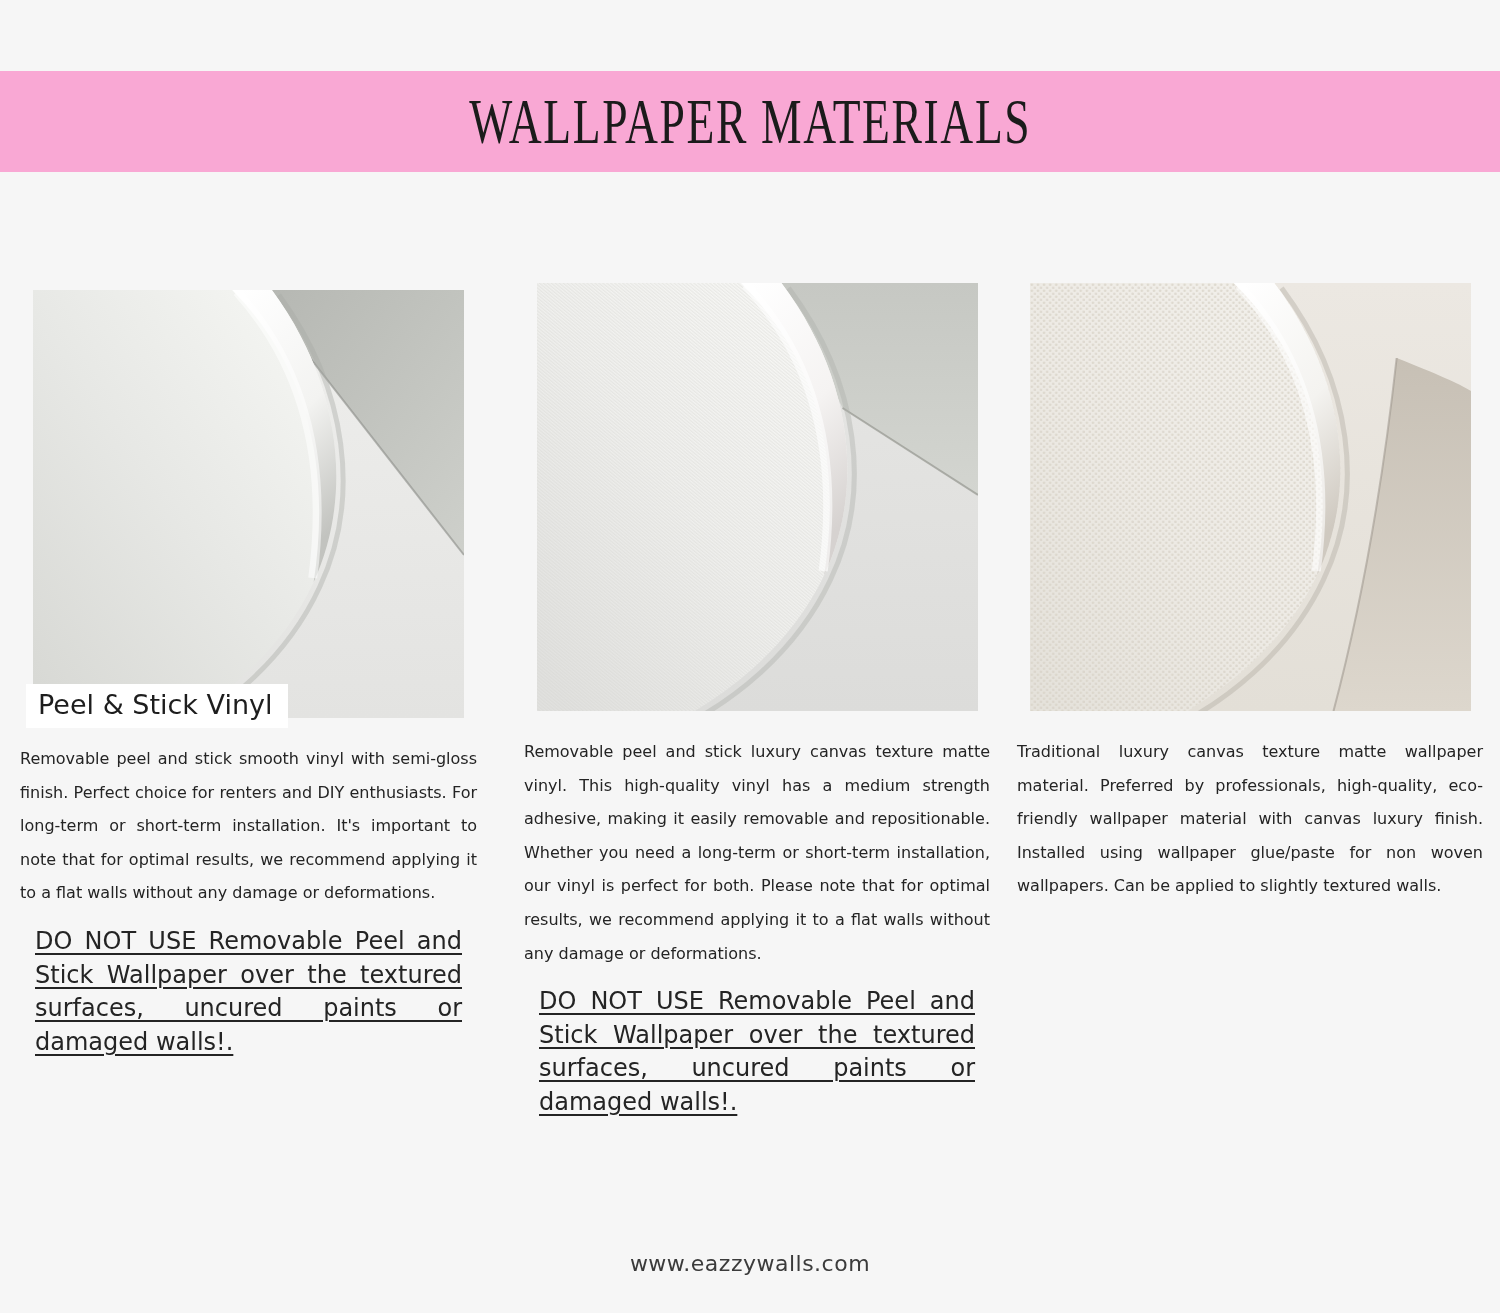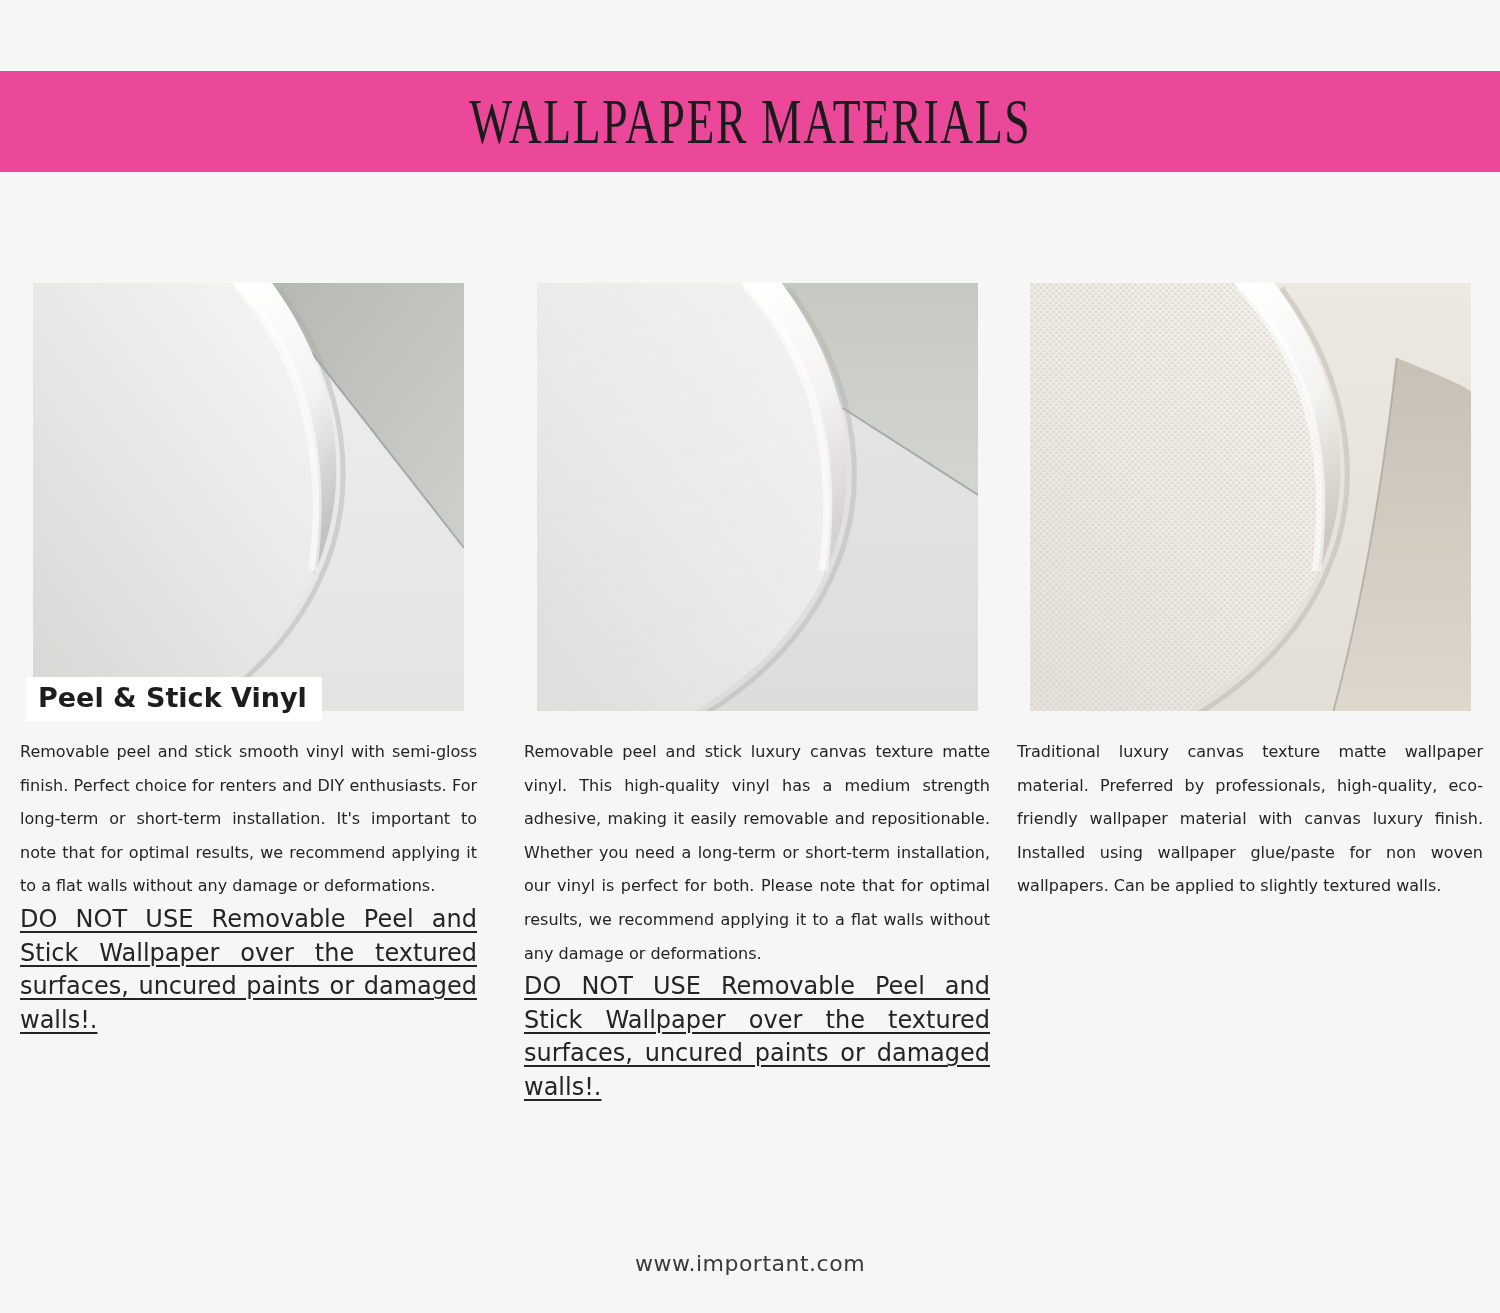--- a/index.html
+++ b/index.html
@@ -1,47 +1,47 @@
 <!DOCTYPE html>
 <html><head>
 <meta charset="utf-8">
 <style>
   html,body{margin:0;padding:0;background:#f6f6f6;}
   .page{position:relative;width:1500px;height:1313px;background:#f6f6f6;overflow:hidden;
         font-family:"DejaVu Sans","Liberation Sans",sans-serif;}
-  .banner{position:absolute;top:71px;left:0;width:1500px;height:101px;background:#ec4899;
+  .banner{position:absolute;top:71px;left:0;width:1500px;height:101px;background:#f9a8d4;
           display:flex;align-items:center;justify-content:center;}
   .title{margin:0;font-family:"Liberation Serif","DejaVu Serif",serif;font-weight:500;
          font-size:57px;letter-spacing:2px;color:#1b1b1b;white-space:nowrap;
          transform:scale(0.8,1.1);transform-origin:center;}
   .col{position:absolute;top:283px;}
   .col-1{left:20px;width:457px;}
   .col-2{left:524px;width:466px;}
   .col-3{left:1017px;width:466px;}
   .photo{position:relative;height:428px;margin:0 12px 0 13px;}
   .photo svg{width:100%;height:100%;display:block;}
   .label{position:absolute;left:-7px;bottom:-10px;background:#ffffff;color:#1d1d1d;
          padding:5px 15px 8px 12px;font-size:27px;line-height:31px;white-space:nowrap;}
   .desc{margin:24px 0 0 0;font-size:16px;line-height:33.6px;text-align:justify;color:#242424;}
-  .warning{margin:0;font-size:24px;line-height:33.6px;text-align:justify;color:#242424;
+  .warning{margin:15px;font-size:24px;line-height:33.6px;text-align:justify;color:#242424;
            text-decoration:underline;text-decoration-thickness:2px;text-underline-offset:4px;}
   .site-footer{position:absolute;top:1251px;left:0;width:1500px;text-align:center;}
   .site-footer span{font-size:22px;color:#3b3b3b;letter-spacing:0.5px;}
 </style>
 </head>
 <body>
 
 <div class="page">
 
   <header class="banner">
     <h1 class="title">WALLPAPER MATERIALS</h1>
   </header>
 
   <section class="col col-1">
-    <figure class="photo" style="margin:0 13px;font-weight:bold;">
+    <figure class="photo" style="margin:7px 13px;">
       <svg viewBox="0 0 433 428" preserveAspectRatio="none">
         <defs>
           <linearGradient id="p1-floor" x1="0" y1="0" x2="0" y2="1">
             <stop offset="0" stop-color="#efefed"></stop>
               <stop offset="1" stop-color="#e3e3e1"></stop>
           </linearGradient>
           <linearGradient id="p1-wall" x1="0" y1="0" x2="1" y2="1">
             <stop offset="0" stop-color="#b5b7b2"></stop>
               <stop offset="1" stop-color="#ced0cb"></stop>
           </linearGradient>
@@ -145,16 +145,16 @@
         <path d="M 0,0 H 240 C 310,95 322,205 282,292 C 245,372 175,415 155,428 H 0 Z" fill="url(#p3-tex)"></path>
         <path d="M 240,0 C 310,95 322,205 282,292 C 296,200 288,88 200,0 Z" fill="url(#p3-roll)"></path>
         <path d="M 205,2 C 285,90 293,198 281,288" stroke="#ffffff" stroke-width="9" opacity="0.6" fill="none"></path>
       </svg>
     </figure>
     <p class="desc">Traditional luxury canvas texture matte wallpaper material. Preferred by professionals, high-quality, eco-friendly wallpaper material with canvas luxury finish. Installed using wallpaper glue/paste for non woven wallpapers. Can be applied to slightly textured walls.</p>
     <p class="warning"></p>
   </section>
 
   <footer class="site-footer">
-    <span>www.important.com</span>
+    <span>www.eazzywalls.com</span>
   </footer>
 
 </div>
 
 </body></html>

